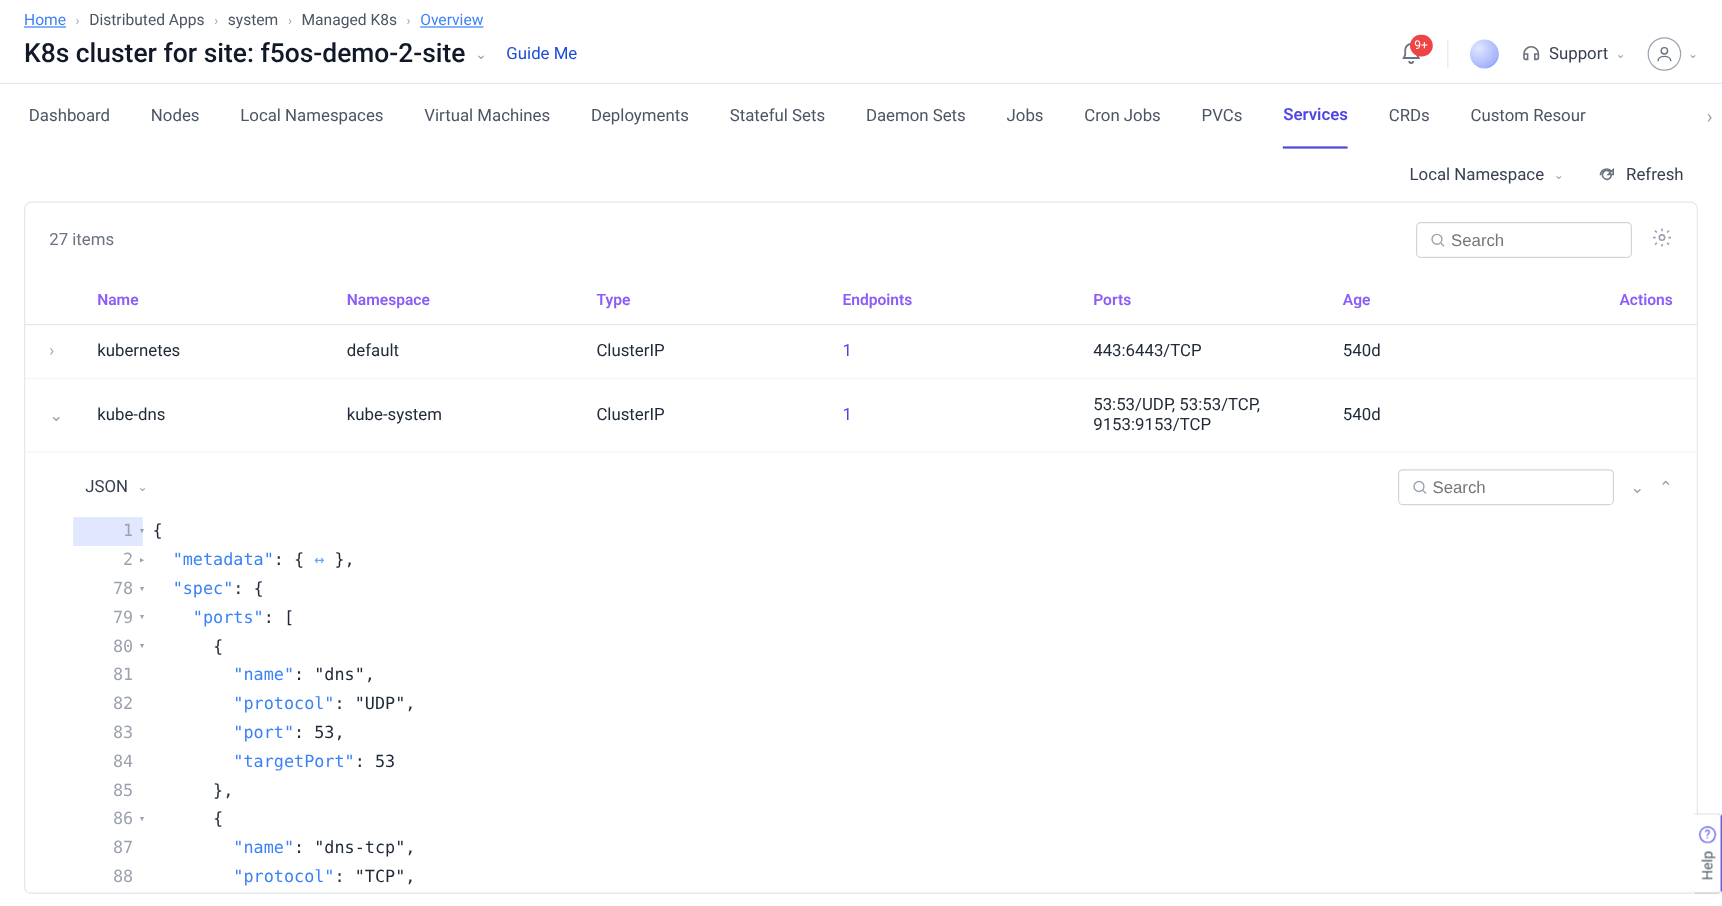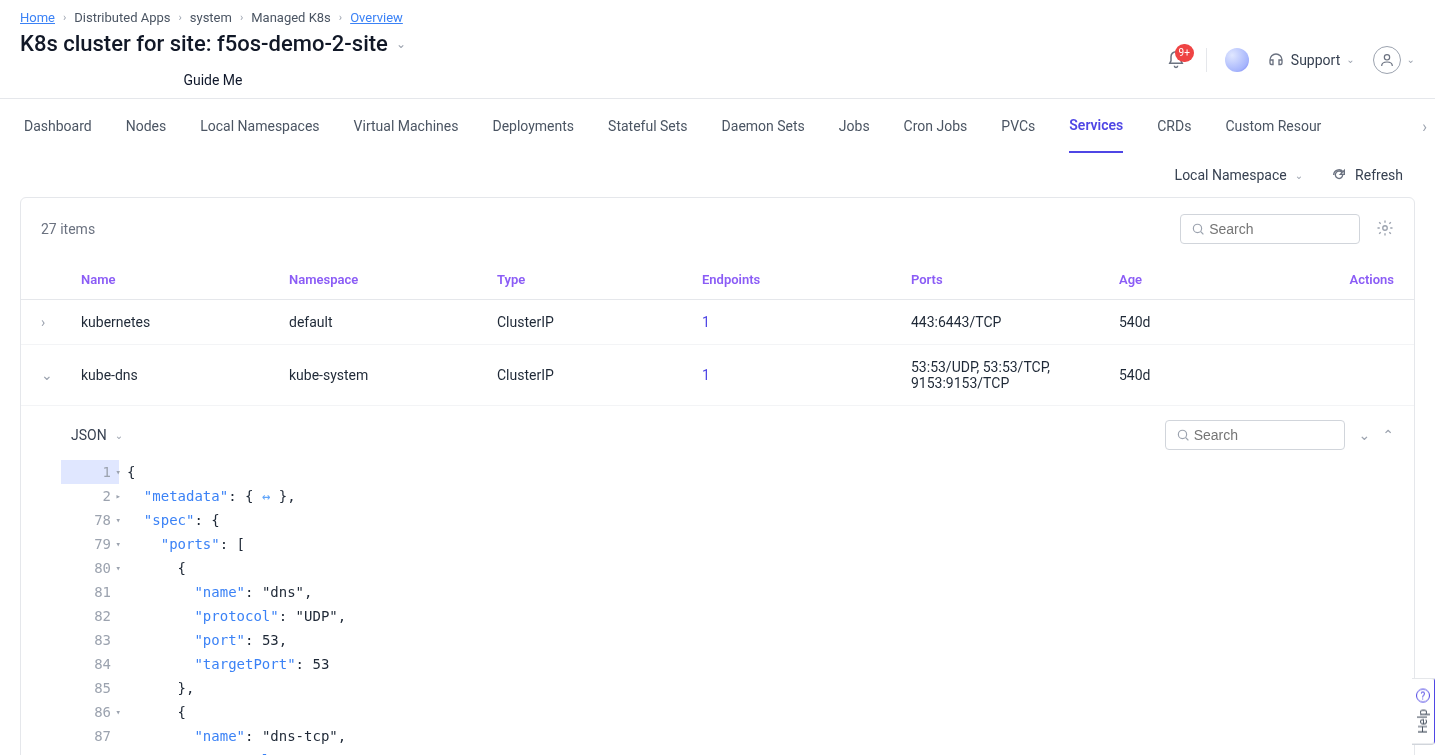--- a/index.html
+++ b/index.html
@@ -4,24 +4,24 @@
 <style>
 * { box-sizing: border-box; margin: 0; padding: 0; }
 body { font-family: -apple-system, BlinkMacSystemFont, "Segoe UI", Roboto, sans-serif; font-size: 14px; color: #1f2937; background: #fff; }
 
 .header { padding: 10px 20px; }
 .breadcrumbs { display: flex; align-items: center; gap: 8px; font-size: 13px; color: #4b5563; margin-bottom: 6px; }
 .breadcrumbs .crumb { color: #4b5563; }
 .breadcrumbs .crumb.linked { text-decoration: underline; color: #3b82f6; cursor: pointer; }
 .breadcrumbs .sep { color: #9ca3af; font-size: 11px; }
 .title-row { display: flex; align-items: center; justify-content: space-between; }
-.title-left { display: flex; align-items: center; gap: 16px; flex-direction: column; }
+.title-left { display: flex; align-items: center; gap: 16px; }
 .page-title { font-size: 22px; font-weight: 500; color: #111827; display: flex; align-items: center; gap: 8px; }
 .title-caret { color: #9ca3af; font-size: 12px; }
-.guide-me { color: #0f172a; font-size: 14px; cursor: pointer; }
+.guide-me { color: #1d4ed8; font-size: 14px; cursor: pointer; }
 .title-right { display: flex; align-items: center; gap: 18px; }
 .bell { position: relative; width: 24px; height: 24px; display: flex; align-items: center; justify-content: center; cursor: pointer; }
 .bell svg { width: 20px; height: 20px; stroke: #6b7280; fill: none; stroke-width: 1.8; }
 .badge { position: absolute; top: -4px; right: -6px; background: #ef4444; color: #fff; border-radius: 999px; font-size: 10px; min-width: 18px; height: 18px; display: flex; align-items: center; justify-content: center; padding: 0 4px; }
 .vsep { width: 1px; height: 24px; background: #e5e7eb; }
 .globe { width: 24px; height: 24px; border-radius: 50%; background: radial-gradient(circle at 30% 30%, #e0e7ff, #a5b4fc 70%, #6366f1); cursor: pointer; }
 .support { display: flex; align-items: center; gap: 6px; color: #374151; cursor: pointer; }
 .support svg { width: 18px; height: 18px; stroke: #6b7280; fill: none; stroke-width: 1.8; }
 .avatar { width: 28px; height: 28px; border: 1.5px solid #9ca3af; border-radius: 50%; display: flex; align-items: center; justify-content: center; cursor: pointer; }
 .avatar svg { width: 16px; height: 16px; stroke: #6b7280; fill: none; stroke-width: 1.8; }

